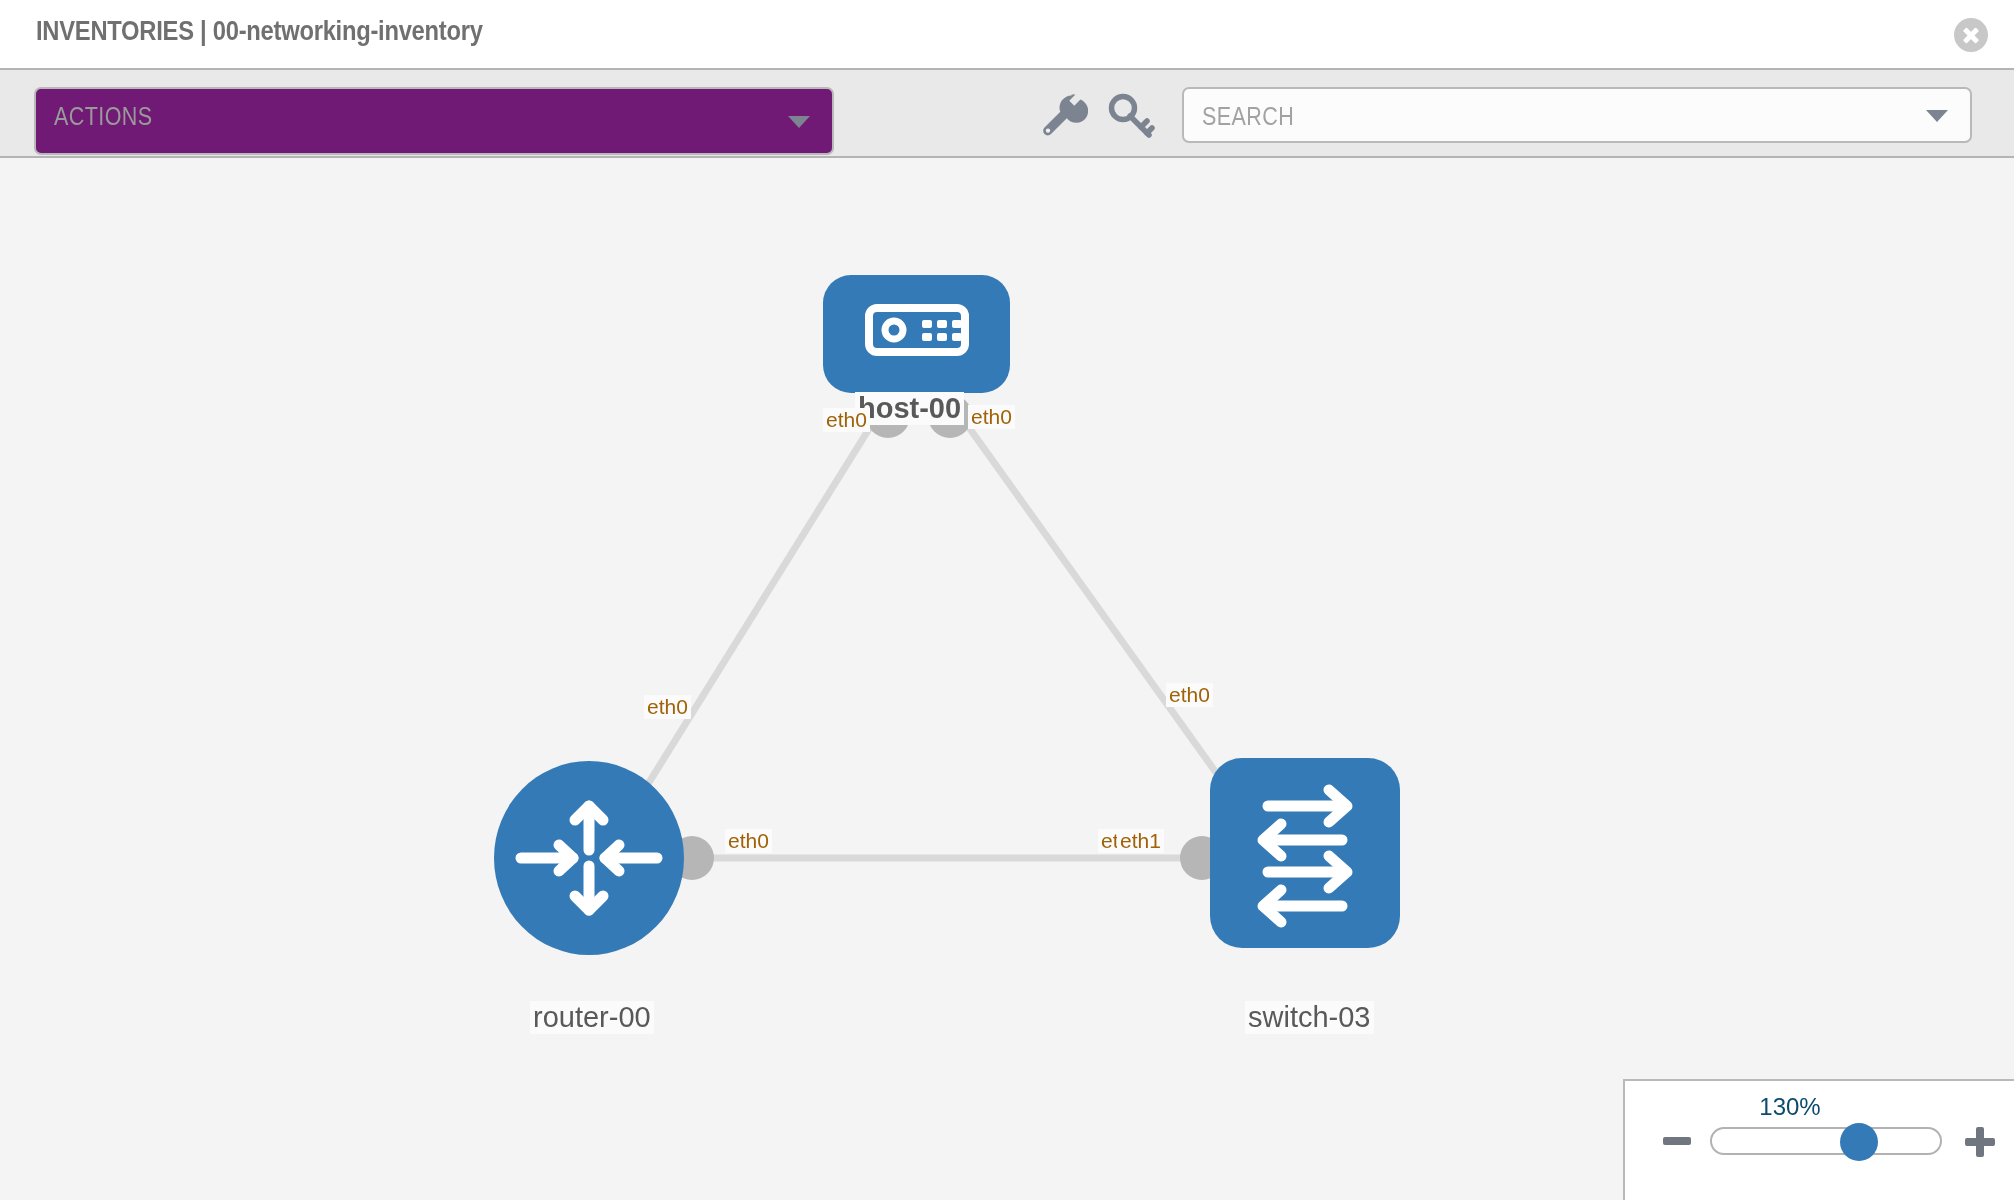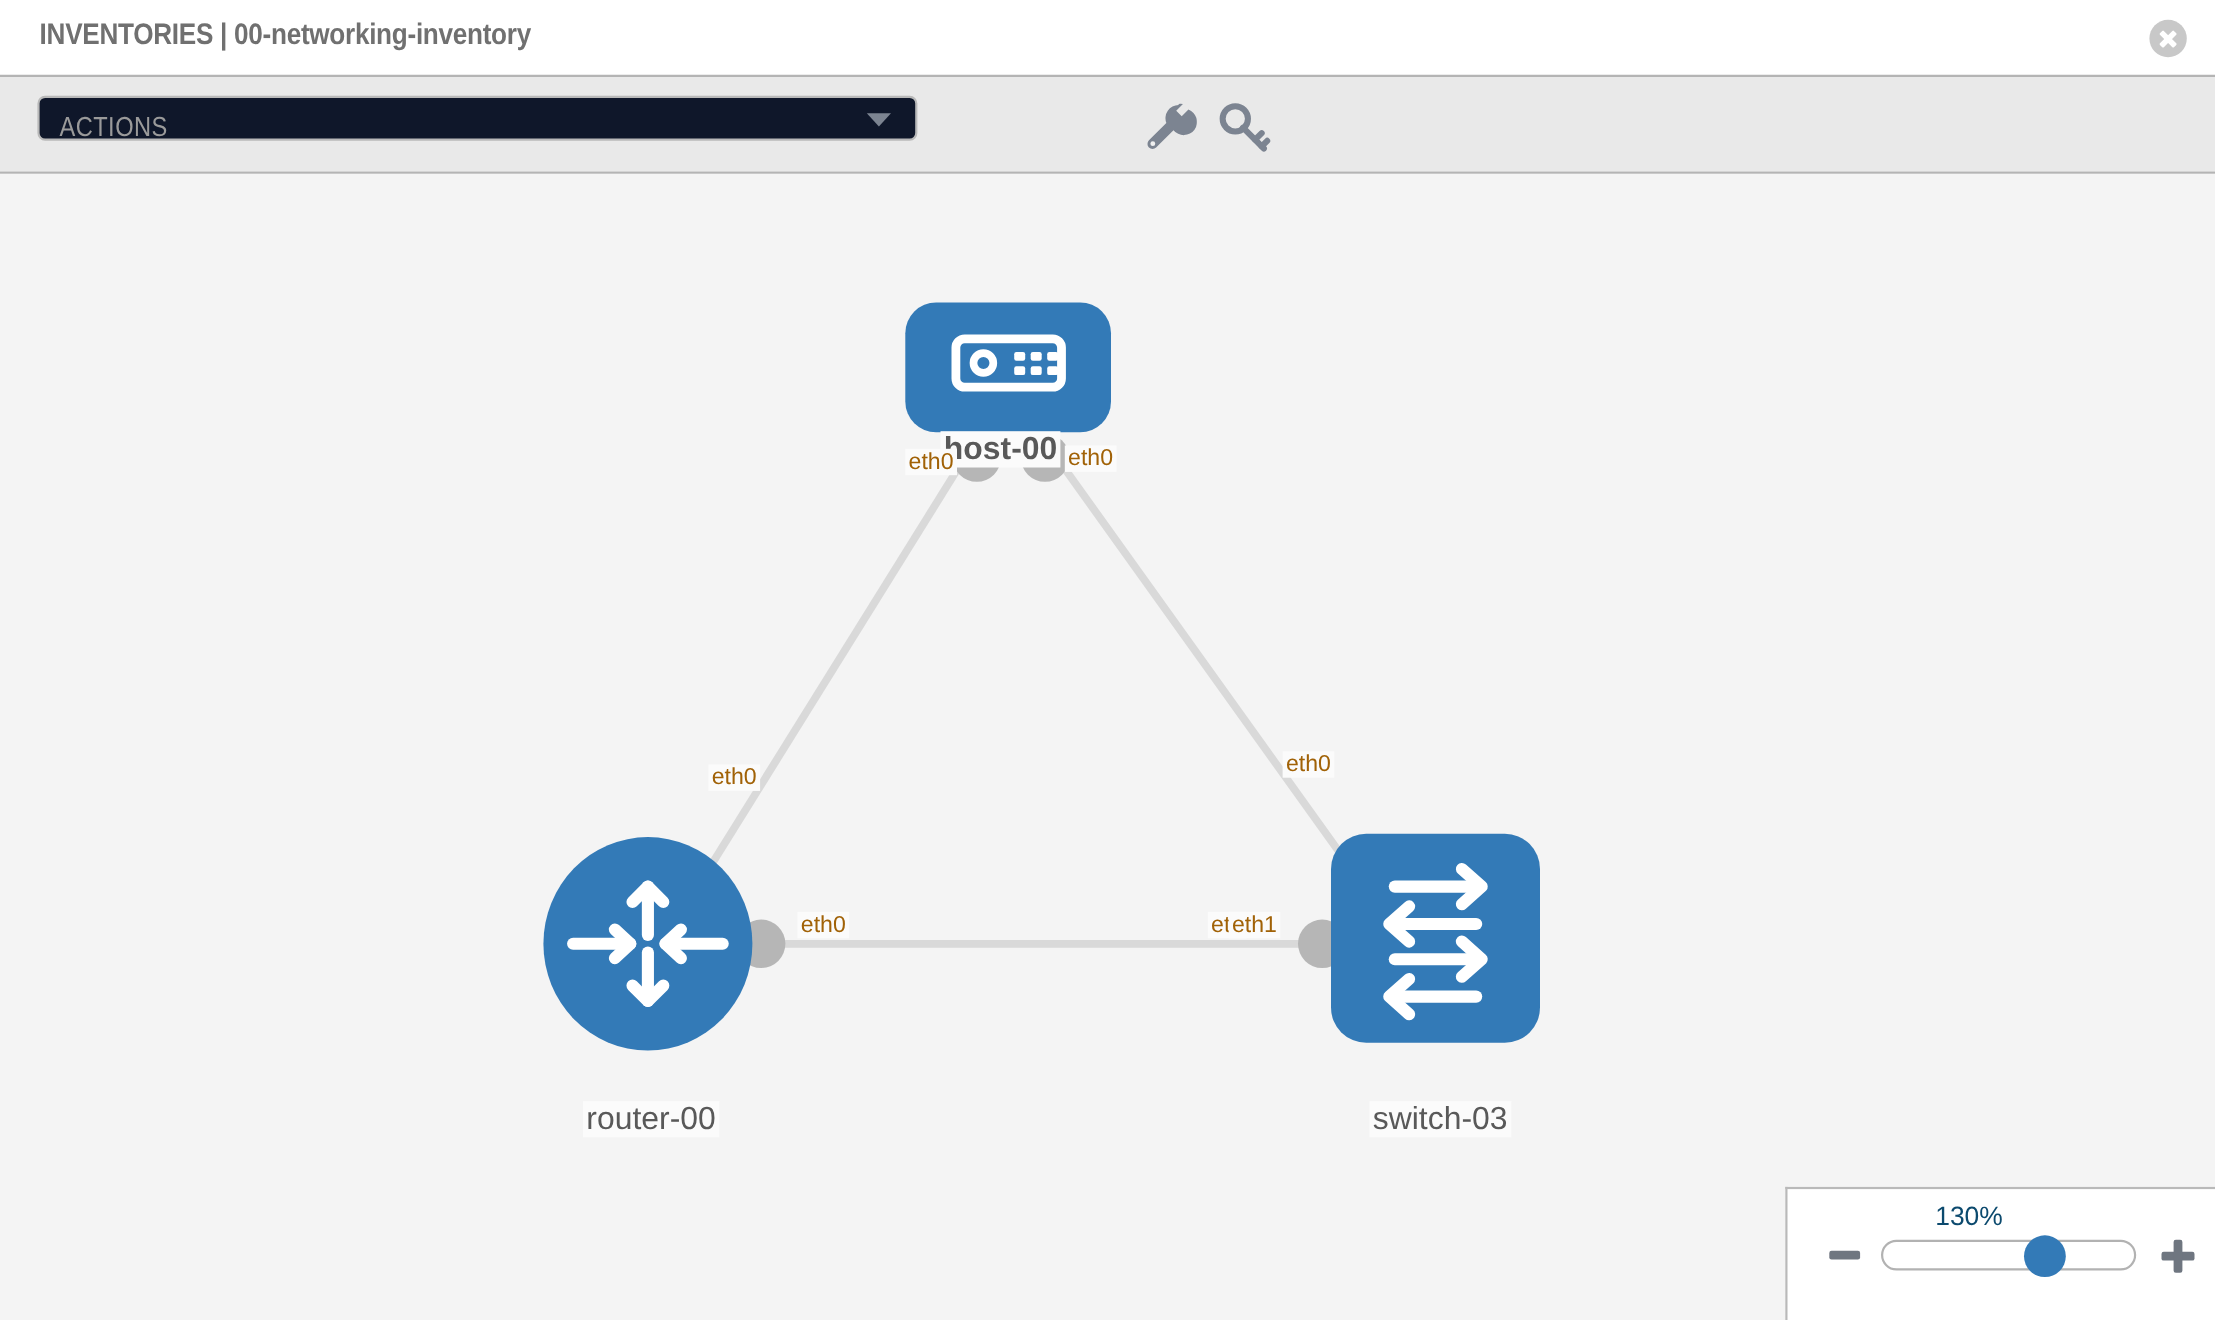--- a/index.html
+++ b/index.html
@@ -71,22 +71,22 @@
     background: #e9e9e9;
     border-top: 2px solid #b4b4b4;
     border-bottom: 2px solid #b4b4b4;
     box-sizing: border-box;
   }
   .actions-select {
     position: absolute;
     left: 34px;
     top: 17px;
     width: 800px;
-    height: 41px;
-    background: #0f172a;
+    height: 68px;
+    background: #701a75;
     border: 2px solid #b9b9b9;
     border-radius: 7px;
     box-sizing: border-box;
     cursor: pointer;
   }
   .actions-label {
     position: absolute;
     left: 18px;
     top: 13px;
     font-size: 25px;
@@ -274,20 +274,24 @@
 
   <div class="tool-icon key">
     <svg viewBox="0 0 50 50" width="50" height="50" aria-hidden="true">
       <circle cx="17" cy="18" r="11.5" fill="none" stroke="#7c8491" stroke-width="5.5"></circle>
       <path d="M24 26 L43 45" stroke="#7c8491" stroke-width="5.5" stroke-linecap="round"></path>
       <path d="M35 37 L41 31" stroke="#7c8491" stroke-width="5.5" stroke-linecap="round"></path>
       <path d="M41 43 L46 38" stroke="#7c8491" stroke-width="5.5" stroke-linecap="round"></path>
     </svg>
   </div>
 
+  <div class="search-select">
+    <div class="search-label">SEARCH</div>
+    <div class="caret"></div>
+  </div>
 </div>
 
 <div class="canvas">
 
   <svg class="topology-svg" viewBox="0 0 2014 1042">
 
     <g>
       <line x1="882" y1="250" x2="630" y2="655" stroke="#d9d9d9" stroke-width="7"></line>
       <line x1="955" y1="250" x2="1245" y2="655" stroke="#d9d9d9" stroke-width="7"></line>
       <line x1="650" y1="700" x2="1240" y2="700" stroke="#d9d9d9" stroke-width="7"></line>

